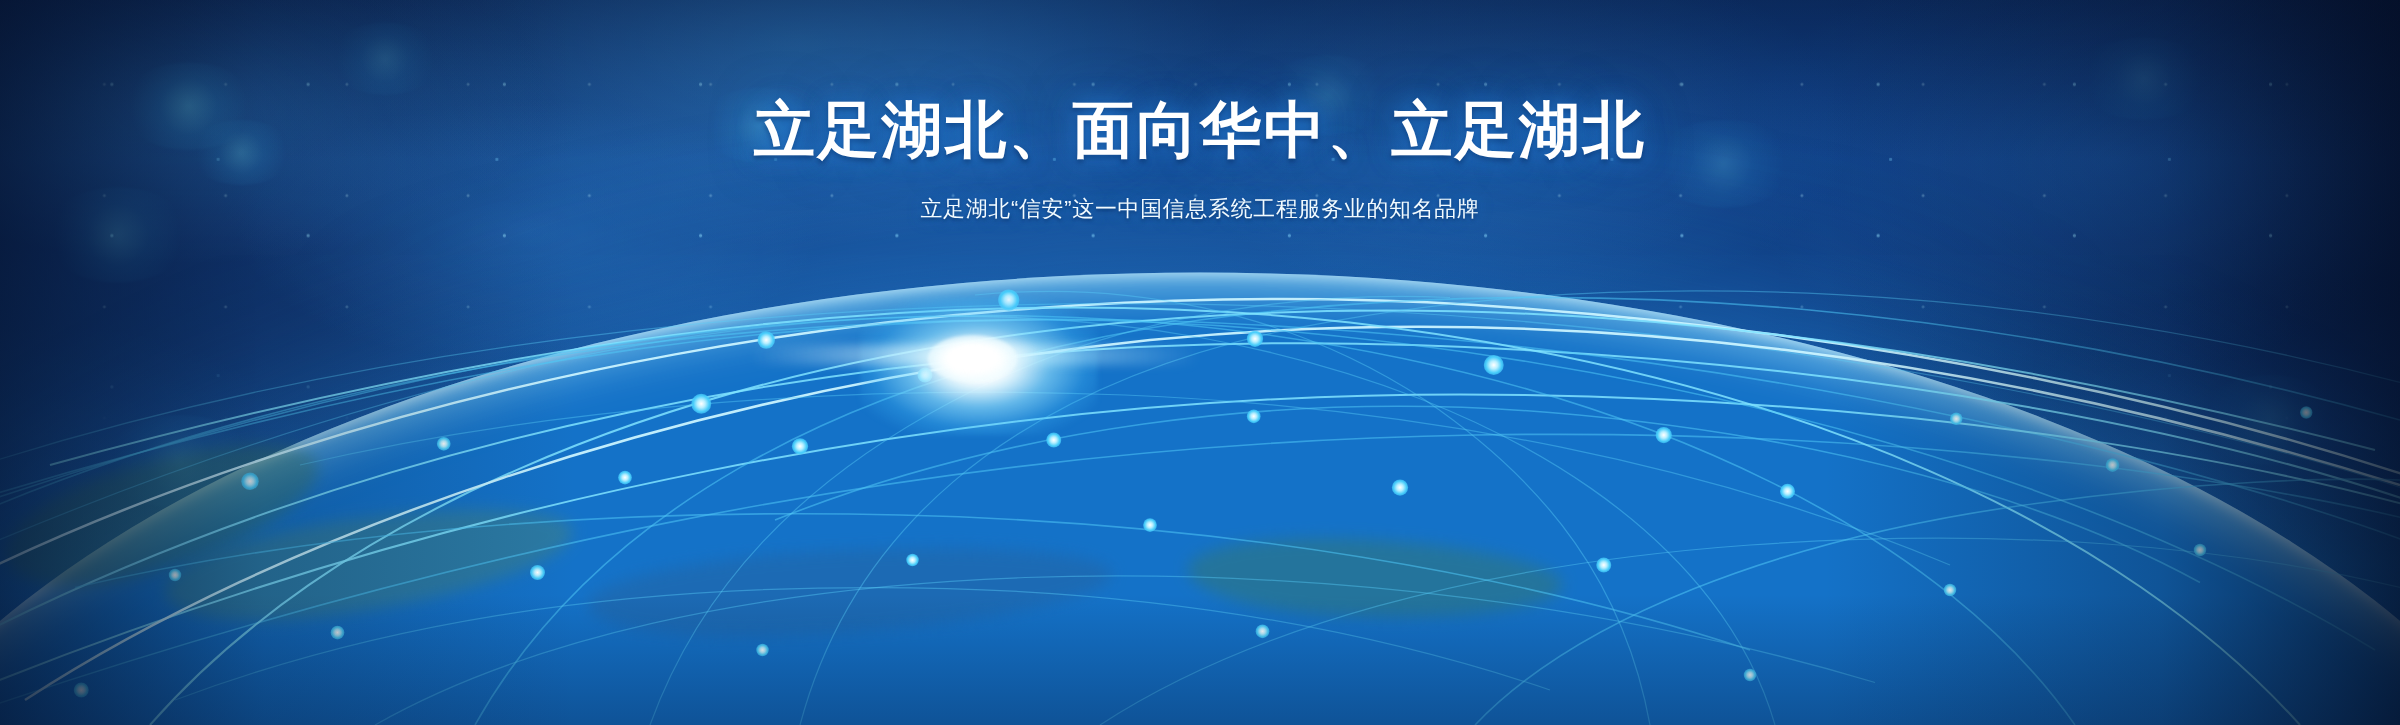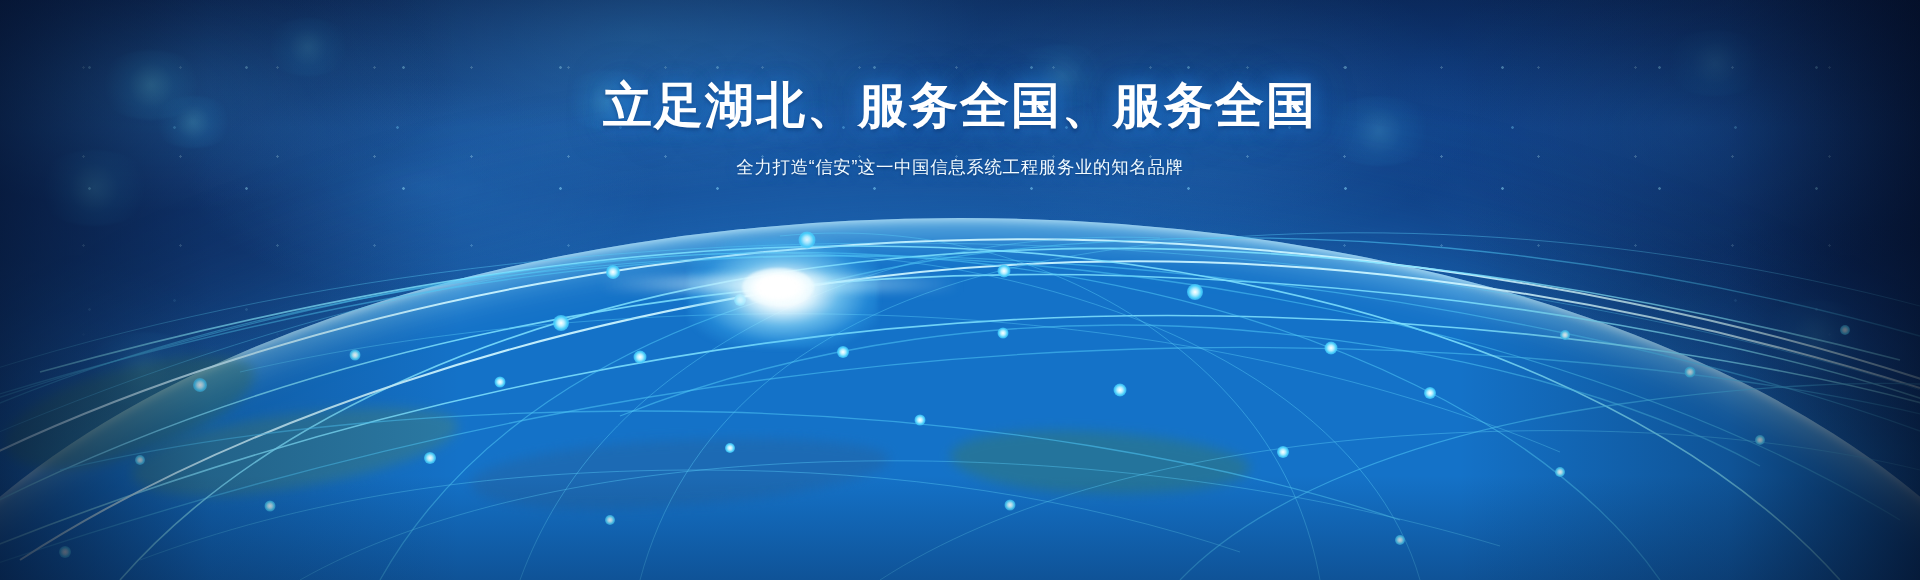--- a/index.html
+++ b/index.html
@@ -303,17 +303,17 @@
   <div class="node" style="left:65px;   top:552px; width:12px; height:12px;"></div>
   <div class="node" style="left:1400px; top:540px; width:10px; height:10px;"></div>
 
   <div class="hotspot"></div>
   <div class="hotspot-flare"></div>
   <div class="hotspot-core"></div>
 
   <div class="vignette"></div>
 
   <div class="copy">
-    <h1 class="headline">立足湖北、服务全国、服务全国</h1>
-    <p class="subline">全力打造“信安”这一中国信息系统工程服务业的知名品牌</p>
+    <h1 class="headline">立足湖北、面向华中、立足湖北</h1>
+    <p class="subline">立足湖北“信安”这一中国信息系统工程服务业的知名品牌</p>
   </div>
 
 </div>
 
 </body></html>

